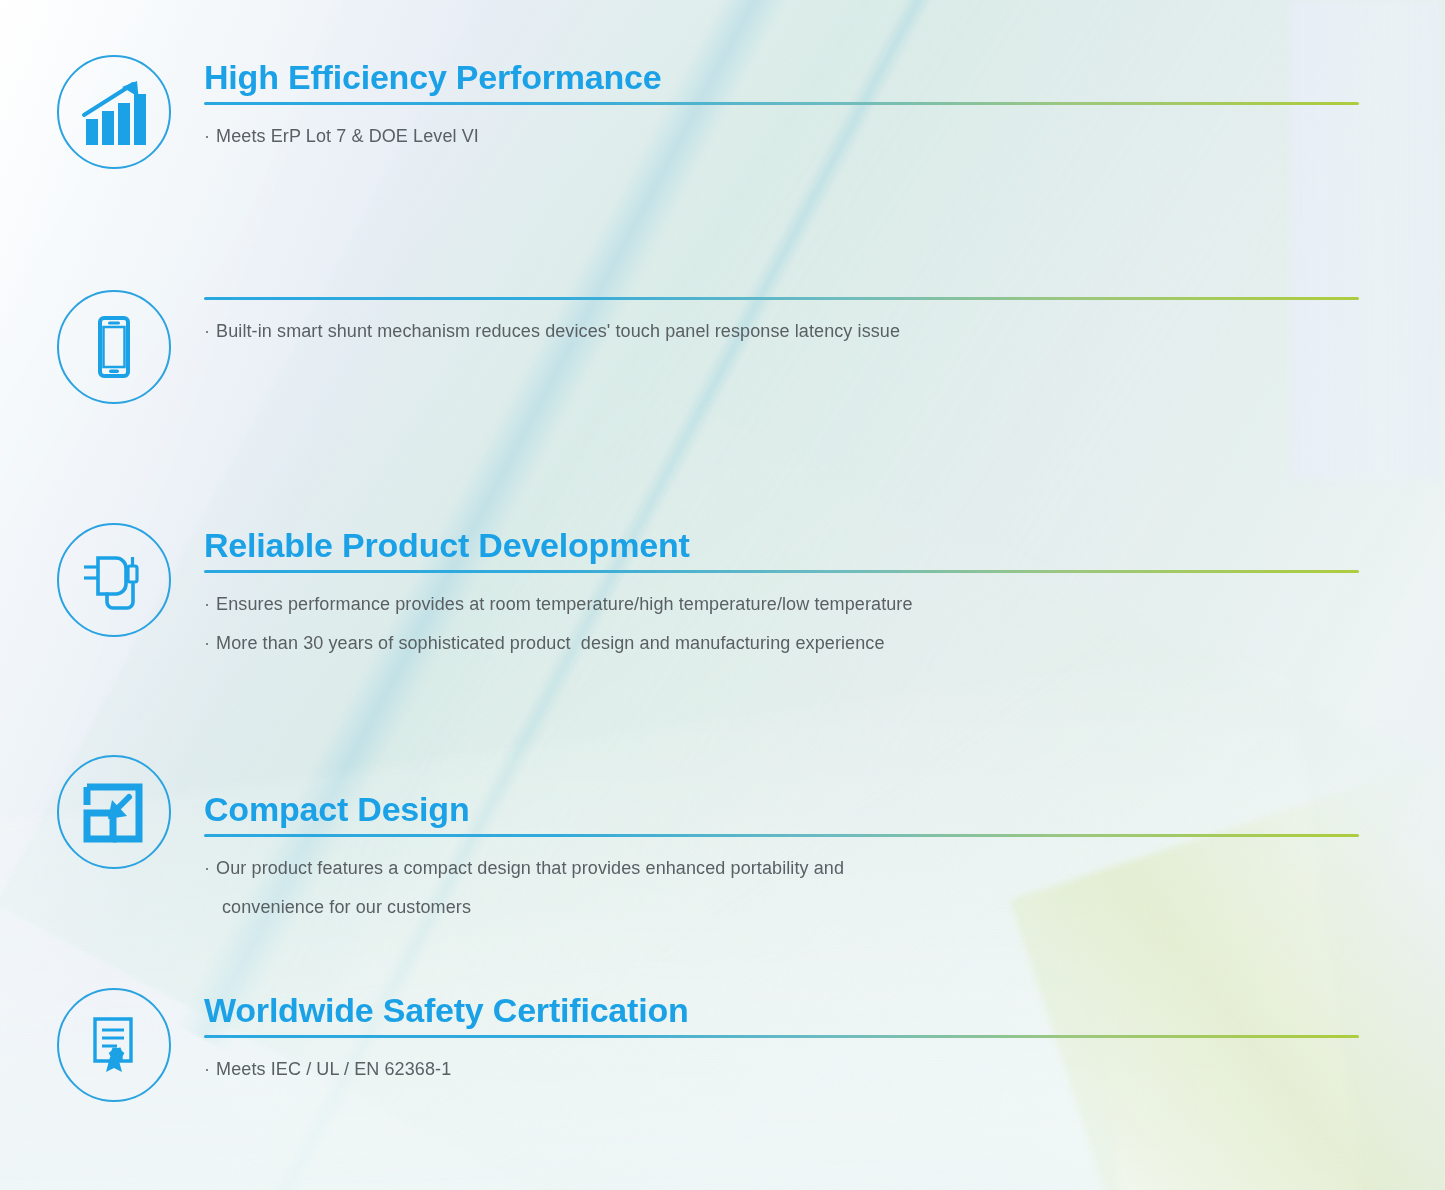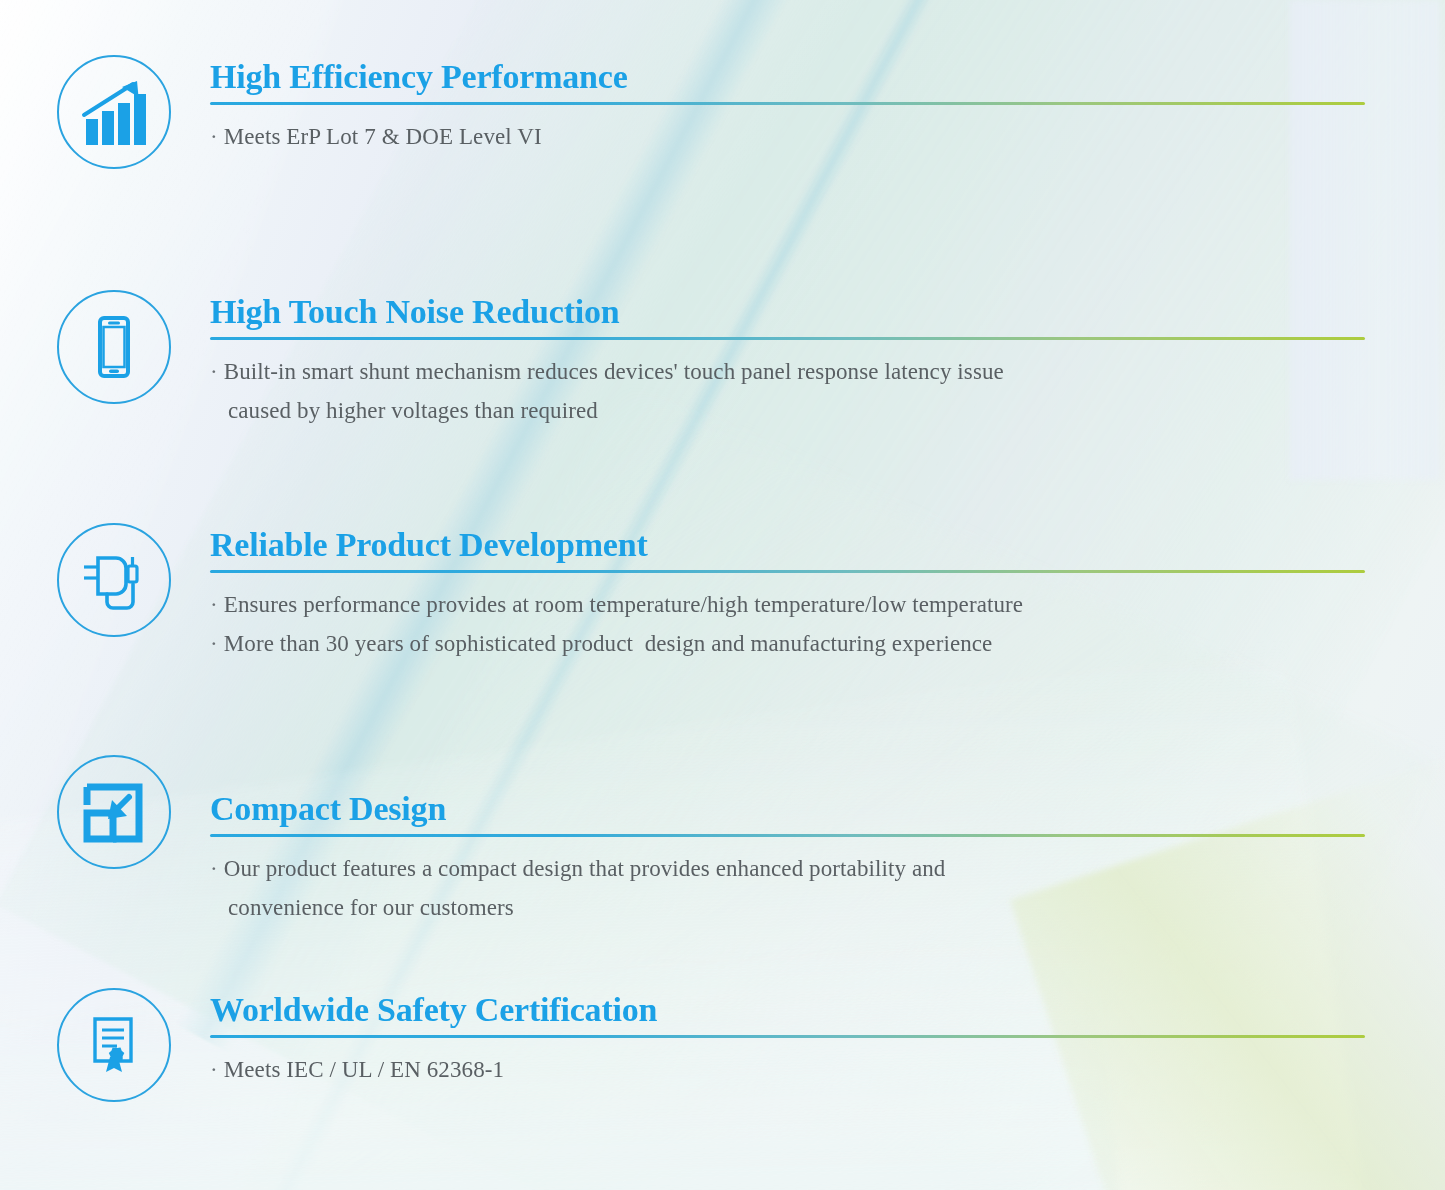--- a/index.html
+++ b/index.html
@@ -122,44 +122,43 @@
     border-radius: 50%;
     box-sizing: border-box;
     display: flex;
     align-items: center;
     justify-content: center;
   }
   .icon-circle svg { display:block; }
 
   .feature-text {
     position: absolute;
-    left: 210px;
+    left: 204px;
     width: 1160px;
-    font-family: Liberation Serif, serif;
   }
   .feature-title {
     font-size: 34px;
     font-weight: bold;
     color: #1ba1e6;
     letter-spacing: -0.2px;
     line-height: 40px;
     white-space: nowrap;
   }
   .divider {
     height: 3px;
     width: 1155px;
     margin-top: 5px;
     background: linear-gradient(90deg, #29a8e0 0%, #32aadc 30%, #6ebcc0 55%, #9cc77f 75%, #a8cb4f 92%, #adcc3f 100%);
     border-radius: 2px;
   }
   .bullets {
     margin-top: 12px;
   }
   .bullet-line {
-    font-size: 23px;
+    font-size: 18px;
     color: #595f63;
     line-height: 39px;
     letter-spacing: 0.1px;
     white-space: pre;
   }
   .bullet-line .dot {
     color: #6a7075;
     margin-right: 6px;
   }
   .bullet-line.cont {
@@ -208,25 +207,23 @@
     <div class="feature" style="top:280px;">
       <div class="icon-circle" style="top:10px;">
         <svg width="74" height="74" viewBox="0 0 74 74">
           <rect x="23" y="8" width="28" height="58" rx="4" ry="4" fill="none" stroke="#1ba1e6" stroke-width="4"></rect>
           <rect x="26.5" y="17" width="21" height="40" fill="none" stroke="#1ba1e6" stroke-width="2.5"></rect>
           <rect x="31" y="11.5" width="12" height="3" rx="1.5" fill="#1ba1e6"></rect>
           <rect x="32" y="59.5" width="10" height="3.5" rx="1.75" fill="#1ba1e6"></rect>
         </svg>
       </div>
       <div class="feature-text" style="top:12px;">
-        <div class="feature-title">High Touch Noise Reduction</div>
         <div class="divider"></div>
         <div class="bullets">
           <div class="bullet-line"><span class="dot">·</span><span>Built-in smart shunt mechanism reduces devices' touch panel response latency issue</span></div>
-          <div class="bullet-line cont"><span>caused by higher voltages than required</span></div>
         </div>
       </div>
     </div>
 
     <div class="feature" style="top:513px;">
       <div class="icon-circle" style="top:10px;">
         <svg width="76" height="76" viewBox="0 0 76 76">
           <path d="M22 16 h18 a10 10 0 0 1 10 10 v16 a10 10 0 0 1 -10 10 h-18 z" fill="none" stroke="#1ba1e6" stroke-width="3.6"></path>
           <line x1="8" y1="25" x2="21" y2="25" stroke="#1ba1e6" stroke-width="3.2"></line>
           <line x1="8" y1="36" x2="21" y2="36" stroke="#1ba1e6" stroke-width="3.2"></line>

